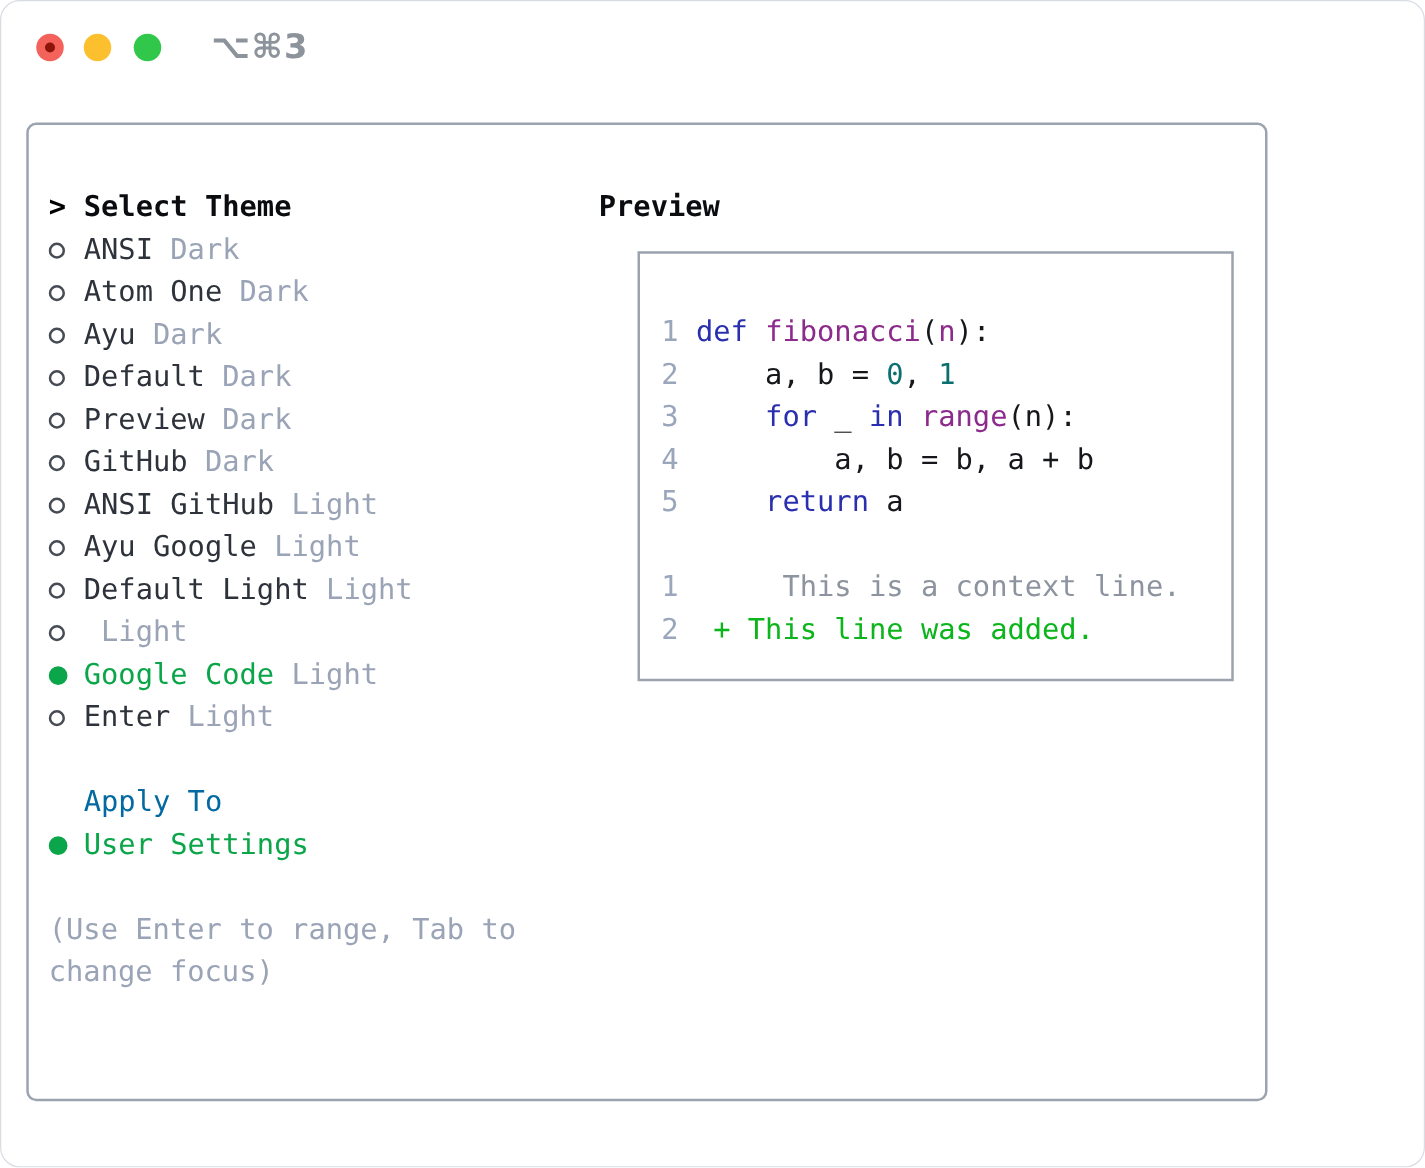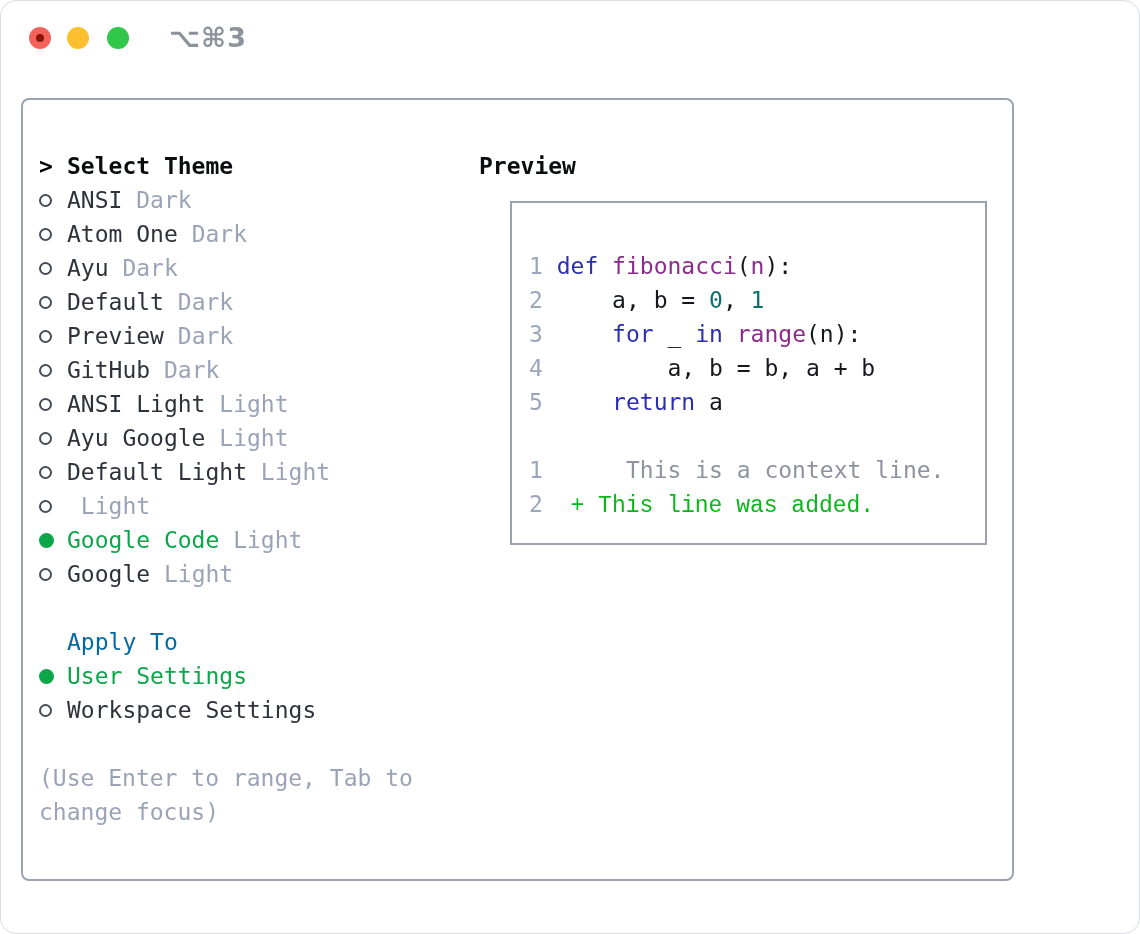--- a/index.html
+++ b/index.html
@@ -48,21 +48,21 @@
                border:2px solid var(--border);box-sizing:border-box;}
   .code{position:absolute;left:17px;top:46px;}
   .code-line{height:34px;line-height:34px;white-space:pre;font-size:23px;}
   .tok-g{color:var(--gutter);}
   .tok-k{color:var(--keyword);}
   .tok-f{color:var(--func);}
   .tok-n{color:var(--numlit);}
   .tok-p{color:var(--codeplain);}
   .tok-ctx{color:var(--ctx);}
   .tok-del{color:var(--del);}
-  .tok-add{color:var(--add);font-family:Liberation Mono, monospace;}
+  .tok-add{color:var(--add);}
 </style>
 </head>
 <body>
 
 <div class="window">
 
   <div>
     <span class="tl red">
       <span class="dot"></span>
     </span>
@@ -79,38 +79,37 @@
         <span class="heading">Select Theme</span>
       </div>
 
       <div id="theme-list">
           <div class="row theme-row"><span class="marker"><span class="bullet"></span></span><span class="name">ANSI</span><span class="variant"> Dark</span></div>
           <div class="row theme-row"><span class="marker"><span class="bullet"></span></span><span class="name">Atom One</span><span class="variant"> Dark</span></div>
           <div class="row theme-row"><span class="marker"><span class="bullet"></span></span><span class="name">Ayu</span><span class="variant"> Dark</span></div>
           <div class="row theme-row"><span class="marker"><span class="bullet"></span></span><span class="name">Default</span><span class="variant"> Dark</span></div>
           <div class="row theme-row"><span class="marker"><span class="bullet"></span></span><span class="name">Preview</span><span class="variant"> Dark</span></div>
           <div class="row theme-row"><span class="marker"><span class="bullet"></span></span><span class="name">GitHub</span><span class="variant"> Dark</span></div>
-          <div class="row theme-row"><span class="marker"><span class="bullet"></span></span><span class="name">ANSI Light</span><span class="variant"> Light</span></div>
+          <div class="row theme-row"><span class="marker"><span class="bullet"></span></span><span class="name">ANSI GitHub</span><span class="variant"> Light</span></div>
           <div class="row theme-row"><span class="marker"><span class="bullet"></span></span><span class="name">Ayu Google</span><span class="variant"> Light</span></div>
           <div class="row theme-row"><span class="marker"><span class="bullet"></span></span><span class="name">Default Light</span><span class="variant"> Light</span></div>
           <div class="row theme-row"><span class="marker"><span class="bullet"></span></span><span class="variant"> Light</span></div>
           <div class="row theme-row selected"><span class="marker"><span class="bullet filled"></span></span><span class="name">Google Code</span><span class="variant"> Light</span></div>
-          <div class="row theme-row"><span class="marker"><span class="bullet"></span></span><span class="name">Google</span><span class="variant"> Light</span></div>
+          <div class="row theme-row"><span class="marker"><span class="bullet"></span></span><span class="name">Enter</span><span class="variant"> Light</span></div>
         </div>
 
       <div class="row"></div>
 
       <div class="row">
         <span class="marker"></span>
         <span class="apply-title-label">Apply To</span>
       </div>
 
       <div id="apply-list">
           <div class="row theme-row selected"><span class="marker"><span class="bullet filled"></span></span><span class="name">User Settings</span></div>
-          <div class="row theme-row"><span class="marker"><span class="bullet"></span></span><span class="name">Workspace Settings</span></div>
         </div>
 
       <div class="row"></div>
 
       <div class="hint">(Use Enter to range, Tab to change focus)</div>
     </div>
 
     <div class="row preview-title">
       <span class="heading">Preview</span>
     </div>

